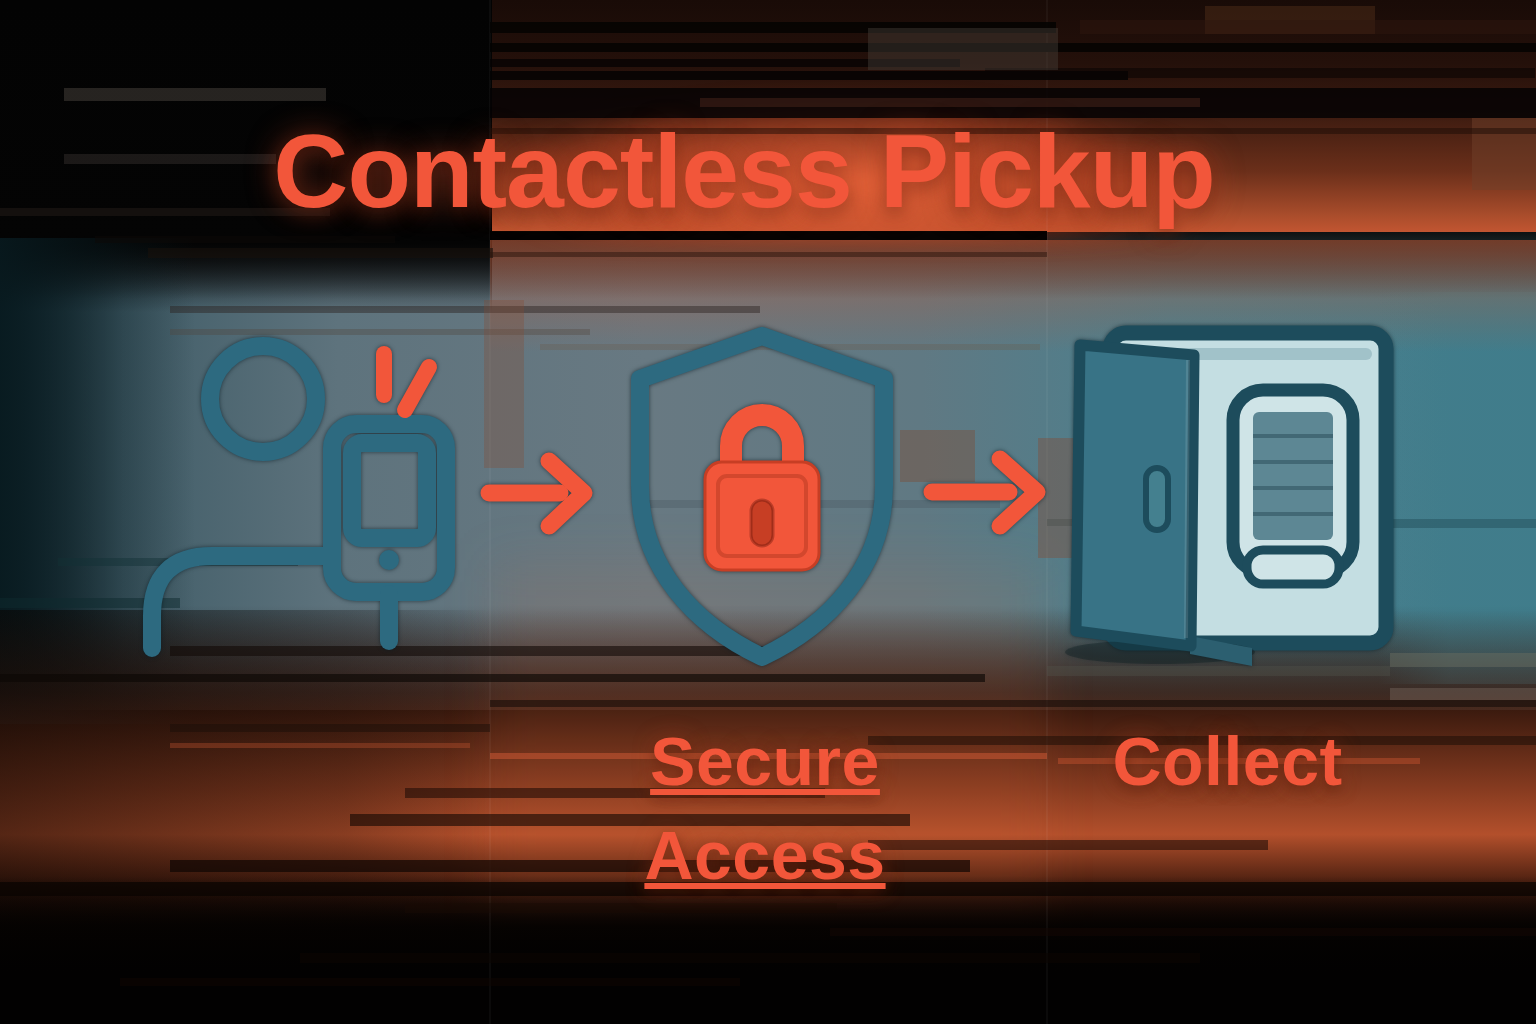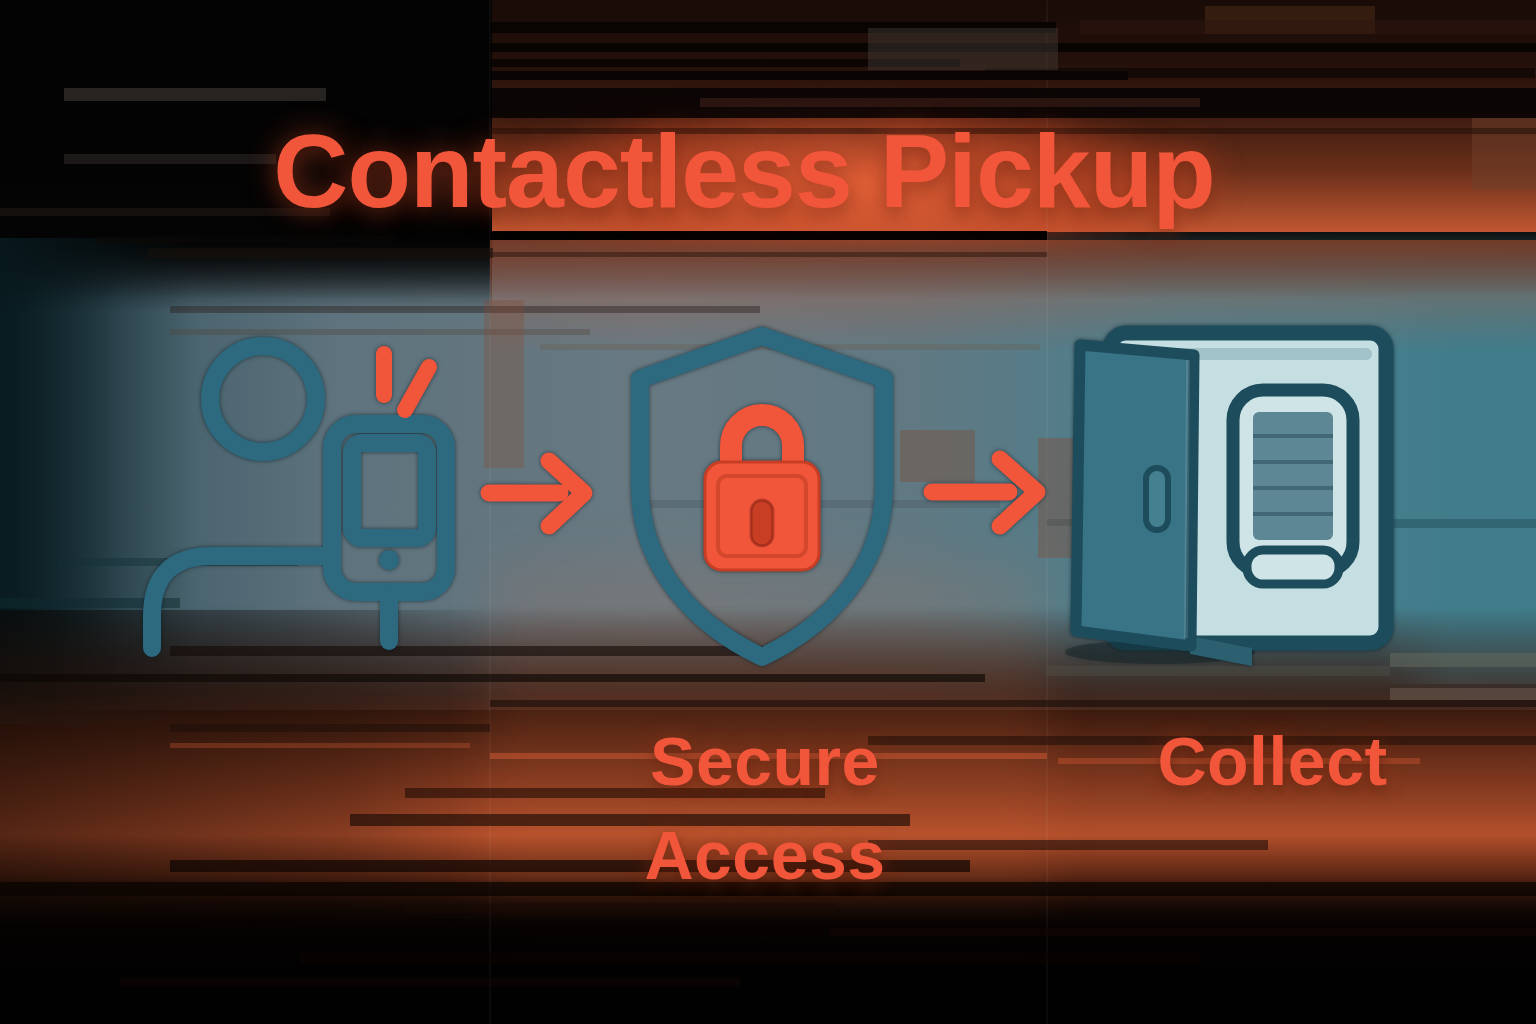--- a/index.html
+++ b/index.html
@@ -48,22 +48,22 @@
   .orgS{stroke:var(--orange);fill:none;stroke-linecap:round;stroke-linejoin:round;}
   .icon-g{filter:drop-shadow(0 0 2px rgba(8,25,32,.65));}
 
   #title{left:-24px;top:112px;width:1536px;text-align:center;z-index:7;
     font-size:104px;font-weight:700;letter-spacing:-1px;color:var(--orange);
     text-shadow:0 0 30px rgba(244,90,50,.5),0 6px 18px rgba(60,15,5,.5);}
   .step-label{z-index:7;text-align:center;font-size:68px;font-weight:700;
     letter-spacing:.5px;line-height:94px;color:var(--orange);
     text-shadow:0 5px 14px rgba(70,20,6,.55),0 0 22px rgba(230,90,50,.35);}
   #label-request{left:130px;top:714px;width:345px;}
-  #label-secure{left:610px;top:714px;width:310px;}
-  #label-collect{left:1100px;top:714px;width:345px;}
+  #label-secure{left:610px;top:714px;width:310px;text-decoration:underline;}
+  #label-collect{left:1055px;top:714px;width:345px;}
 </style>
 </head>
 <body>
 
 <div class="stage">
 
   <div class="abs" id="top-wash"></div>
   <div class="abs" id="band-mid"></div>
   <div class="abs" id="top-left-black"></div>
   <div class="abs" id="left-dark"></div>

